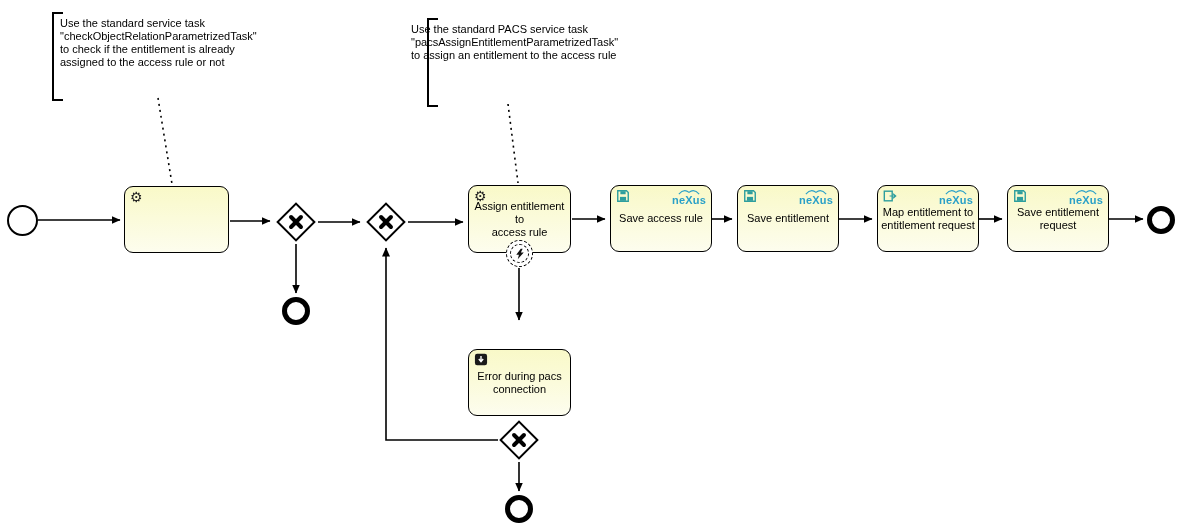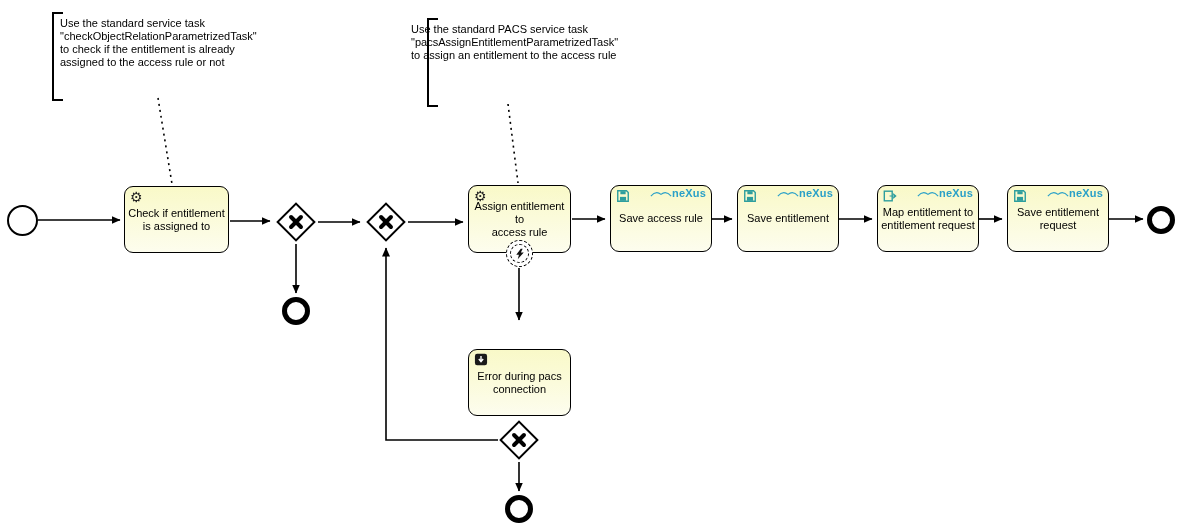--- a/index.html
+++ b/index.html
@@ -14,21 +14,21 @@
     border:1px solid #000; border-radius:9px;
     background:linear-gradient(to bottom, #f9f9c8 0%, #fdfdee 100%);
     display:flex; align-items:center; justify-content:center;
   }
   .task-label {
     font-size:11px; line-height:13px; color:#000; text-align:center;
     white-space:pre-line; padding:0 3px;
   }
   .icon-tl { position:absolute; left:5px; top:3px; display:flex; }
   .gear { font-family:"DejaVu Sans", sans-serif; font-size:14px; line-height:14px; color:#222; }
-  .logo { position:absolute; right:5px; top:2px; display:flex; flex-direction:row; align-items:center; }
+  .logo { position:absolute; right:5px; top:2px; display:flex; flex-direction:column; align-items:center; }
   .logo span { font-size:11px; line-height:10px; color:#2aa0c8; font-weight:bold; letter-spacing:0.2px; }
 
   .gateway { position:absolute; z-index:2; width:42px; height:42px; }
   .diamond {
     position:absolute; left:7px; top:7px; width:28px; height:28px; box-sizing:border-box;
     background:#fff; border:2px solid #000; transform:rotate(45deg);
   }
   .x-mark { position:absolute; left:12px; top:12px; }
 
   .event { position:absolute; z-index:2; border-radius:50%; background:#fff; box-sizing:border-box; }
@@ -114,22 +114,20 @@
   </div>
   <div class="gateway" style="left:498px; top:419px;">
     <div class="diamond"></div>
     <svg class="x-mark" width="18" height="18" viewBox="0 0 20 20">
       <path d="M4.5 4.5 L15.5 15.5 M15.5 4.5 L4.5 15.5" stroke="#000" stroke-width="4.5" stroke-linecap="round"></path>
     </svg>
   </div>
 
   <div class="task" style="left:124px; top:186px; width:105px; height:67px;">
     <span class="icon-tl gear">⚙</span>
-    <span class="task-label">Check if entitlement
-is assigned to</span>
   </div>
 
   <div class="task" style="left:468px; top:185px; width:103px; height:68px;">
     <span class="icon-tl gear">⚙</span>
     <span class="task-label">Assign entitlement to
 access rule</span>
   </div>
 
   <div class="boundary-event" style="left:506px; top:240px;">
     <div class="inner-ring">

